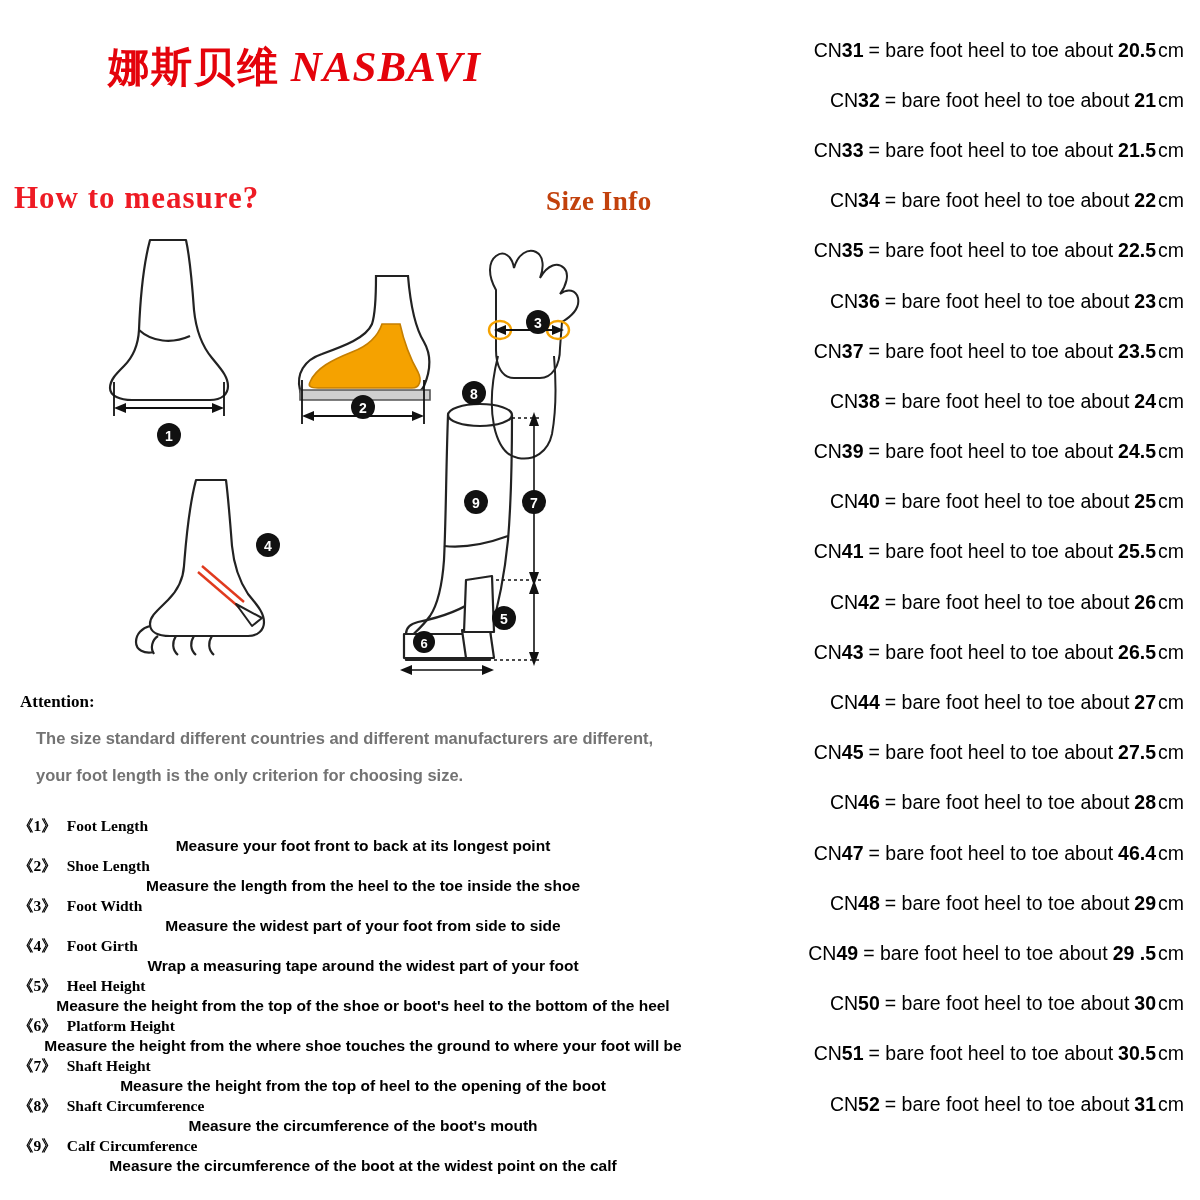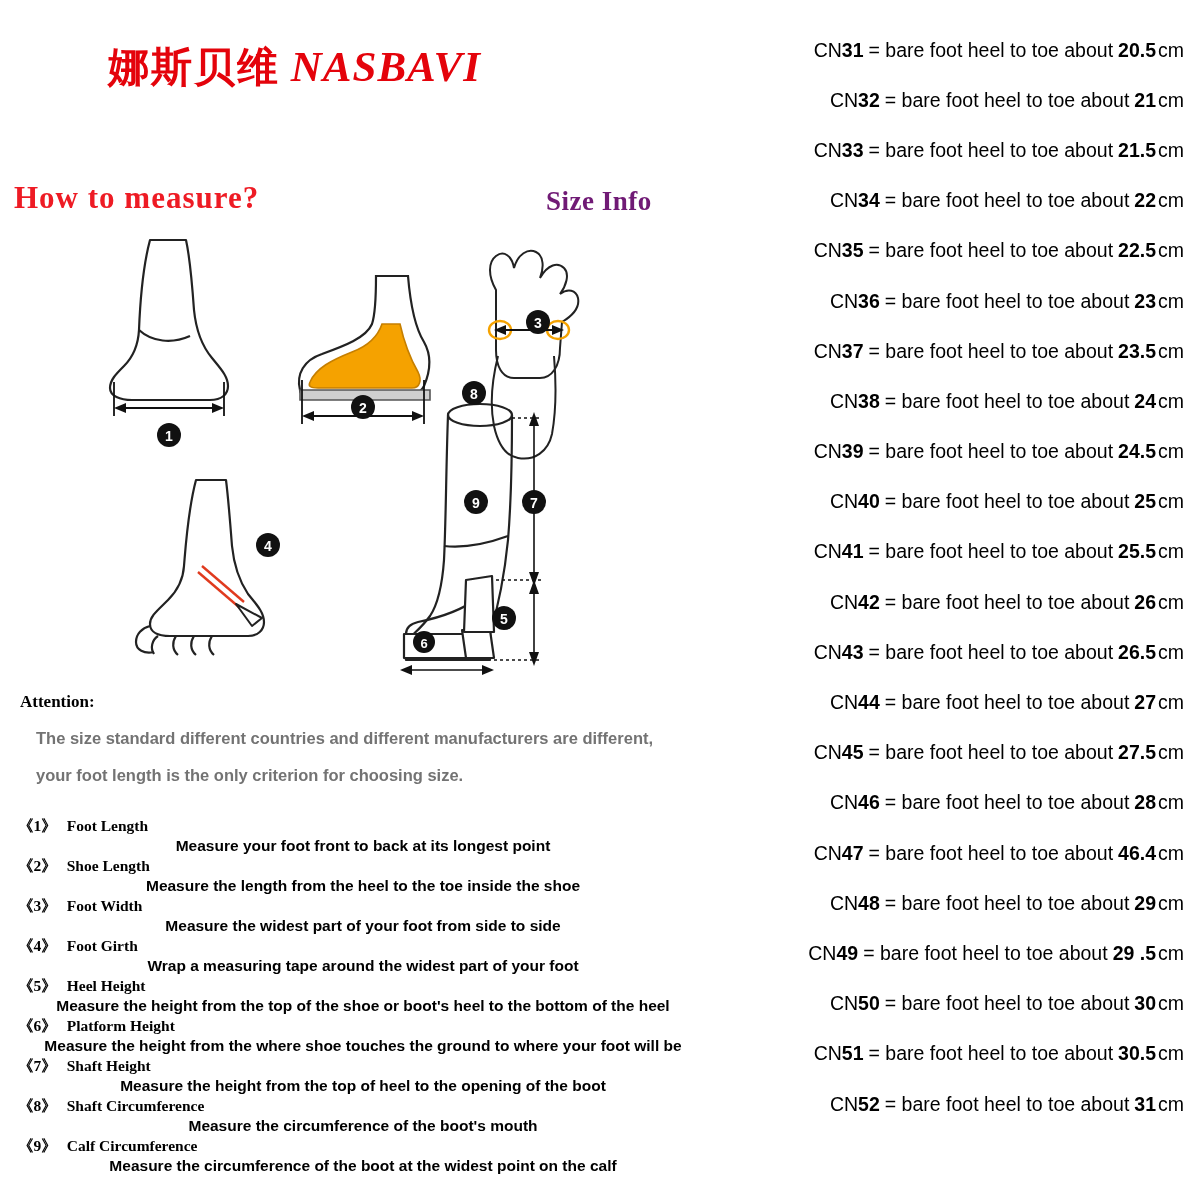--- a/index.html
+++ b/index.html
@@ -63,21 +63,21 @@
     color: #ee1b24;
     font-family: "Liberation Serif", serif;
     font-weight: bold;
     font-size: 31px;
     letter-spacing: 1px;
   }
   .size-info {
     position: absolute;
     left: 546px;
     top: 186px;
-    color: #701a75;
+    color: #c2410c;
     font-family: "Liberation Serif", serif;
     font-weight: bold;
     font-size: 27px;
     letter-spacing: 0.5px;
   }
 
   
   .diagram {
     position: absolute;
     left: 0;

